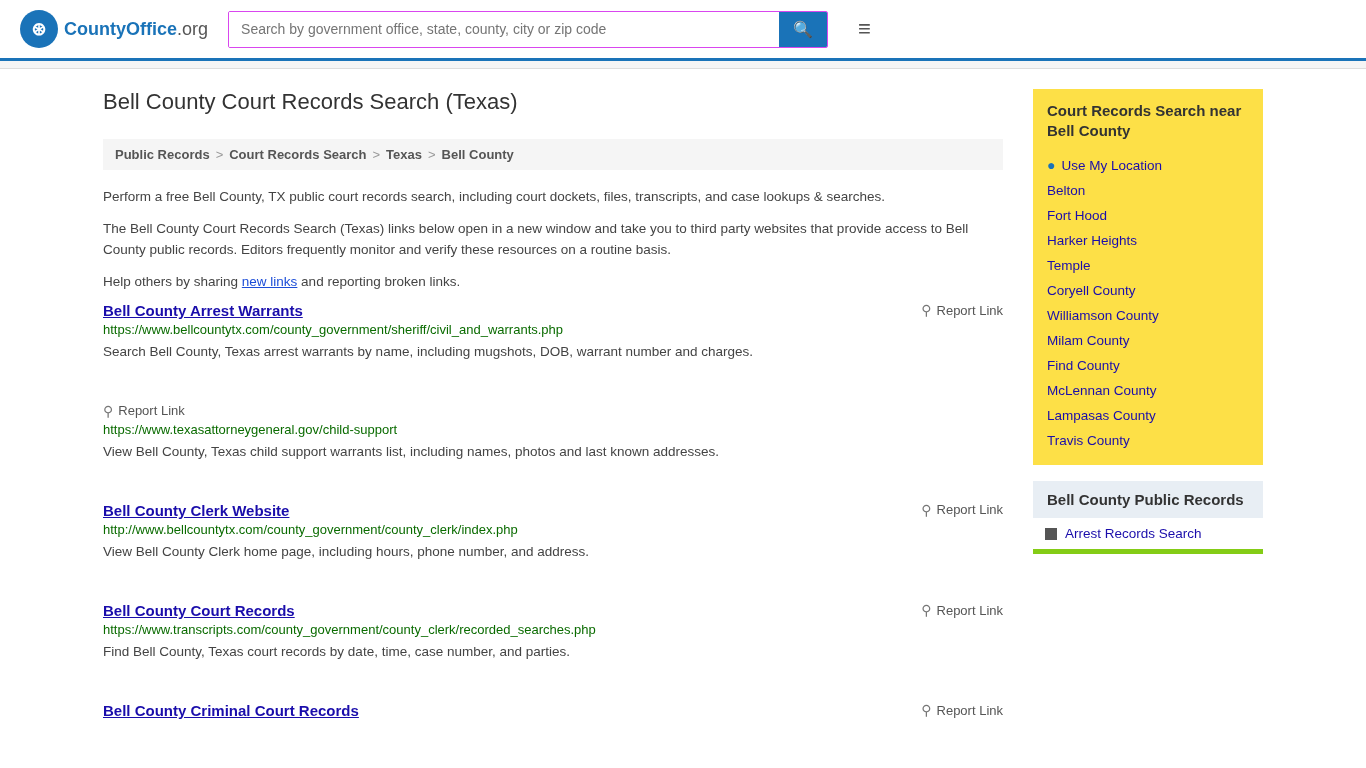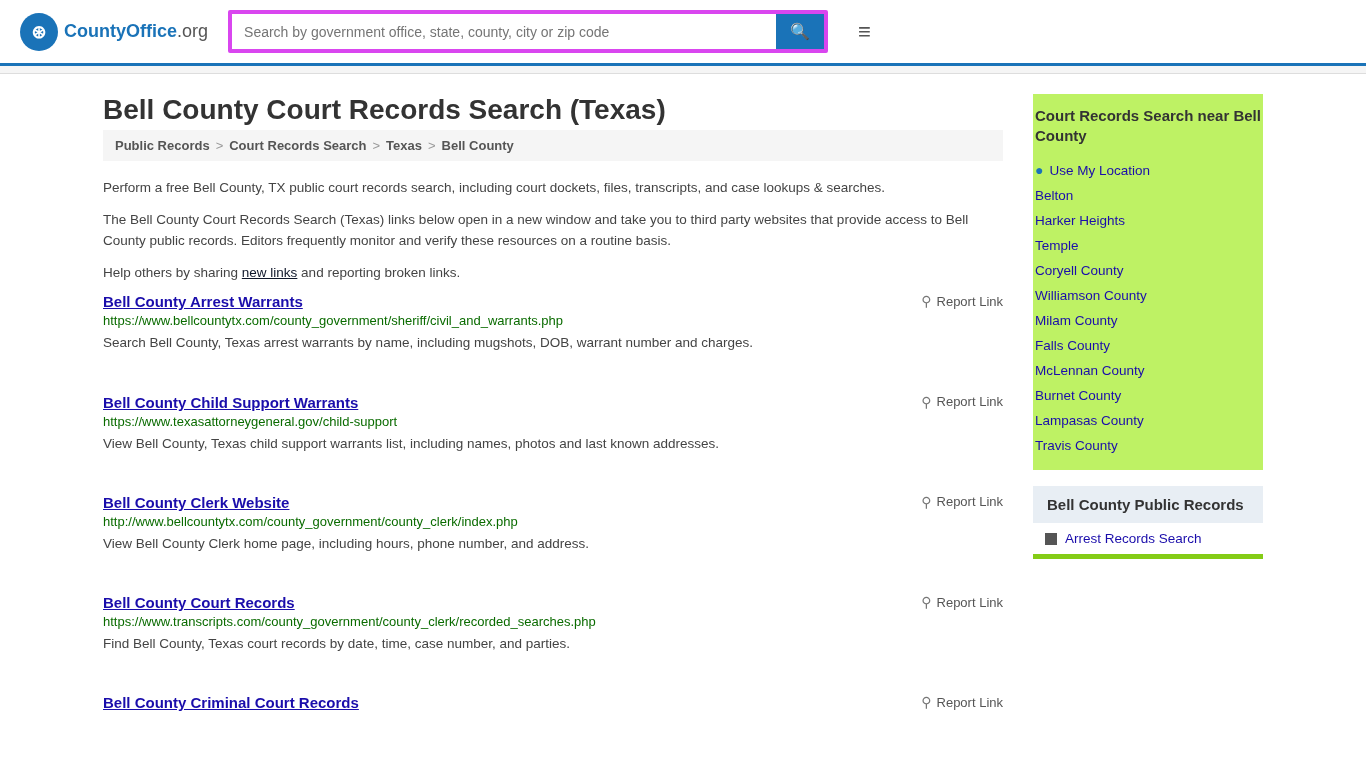--- a/index.html
+++ b/index.html
@@ -35,21 +35,21 @@
     .logo-text {
       font-size: 18px;
       color: #333;
       font-weight: bold;
     }
     .logo-text span { color: #1a73b8; }
     .search-bar {
       flex: 1;
       max-width: 600px;
       display: flex;
-      border: 4px solid #d946ef;
+      border: 1px solid #d946ef;
       border-radius: 2px;
       overflow: hidden;
       justify-content: space-between;
     }
     .search-bar input {
       flex: 1;
       padding: 8px 12px;
       border: none;
       outline: none;
       font-size: 14px;
@@ -88,24 +88,24 @@
     .main-content {
       flex: 1;
     }
     .sidebar {
       width: 230px;
       flex-shrink: 0;
     }
 
     
     .page-title {
-      font-size: 28px;
-      font-weight: bold;
+      font-size: 22px;
+      font-weight: normal;
       color: #333;
-      margin-bottom: 4px;
+      margin-bottom: 24px;
     }
 
     
     .breadcrumb {
       background: #f5f5f5;
       padding: 8px 12px;
       font-size: 13px;
       color: #555;
       margin-bottom: 16px;
       display: flex;
@@ -120,21 +120,21 @@
     }
     .breadcrumb .sep { color: #999; }
 
     
     .description {
       font-size: 13.5px;
       color: #444;
       line-height: 1.6;
       margin-bottom: 10px;
     }
-    .description a { color: #0f172a; }
+    .description a { color: #1d4ed8; }
 
     
     .result-item {
       margin-bottom: 24px;
       padding-bottom: 16px;
     }
     .result-header {
       display: flex;
       align-items: flex-start;
       justify-content: space-between;
@@ -166,22 +166,22 @@
       word-break: break-all;
     }
     .result-desc {
       font-size: 13.5px;
       color: #444;
       line-height: 1.5;
     }
 
     
     .sidebar-section {
-      background: #bef264;
-      padding: 12px 2px;
+      background: #fde047;
+      padding: 12px 14px;
       margin-bottom: 16px;
     }
     .sidebar-title {
       font-size: 15px;
       font-weight: bold;
       color: #333;
       margin-bottom: 12px;
       line-height: 1.3;
     }
     .sidebar-item {
@@ -288,21 +288,20 @@
       <span class="report-link">
         <span class="report-icon">⚲</span>
         Report Link
       </span>
     </div>
     <div class="result-url">https://www.bellcountytx.com/county_government/sheriff/civil_and_warrants.php</div>
     <div class="result-desc">Search Bell County, Texas arrest warrants by name, including mugshots, DOB, warrant number and charges.</div>
   </div>
         <div class="result-item">
     <div class="result-header">
-      <span class="result-title">Bell County Child Support Warrants</span>
       <span class="report-link">
         <span class="report-icon">⚲</span>
         Report Link
       </span>
     </div>
     <div class="result-url">https://www.texasattorneygeneral.gov/child-support</div>
     <div class="result-desc">View Bell County, Texas child support warrants list, including names, photos and last known addresses.</div>
   </div>
         <div class="result-item">
     <div class="result-header">
@@ -343,28 +342,28 @@
   <div class="sidebar">
 
     <div class="sidebar-section">
       <div class="sidebar-title">Court Records Search near Bell County</div>
       <div class="sidebar-item">
         <span class="location-icon">●</span>
         <a href="#">Use My Location</a>
       </div>
       <div id="nearby-items-container">
           <div class="sidebar-item-plain"><a href="#">Belton</a></div>
+          <div class="sidebar-item-plain"><a href="#">Fort Hood</a></div>
           <div class="sidebar-item-plain"><a href="#">Harker Heights</a></div>
           <div class="sidebar-item-plain"><a href="#">Temple</a></div>
           <div class="sidebar-item-plain"><a href="#">Coryell County</a></div>
           <div class="sidebar-item-plain"><a href="#">Williamson County</a></div>
           <div class="sidebar-item-plain"><a href="#">Milam County</a></div>
-          <div class="sidebar-item-plain"><a href="#">Falls County</a></div>
+          <div class="sidebar-item-plain"><a href="#">Find County</a></div>
           <div class="sidebar-item-plain"><a href="#">McLennan County</a></div>
-          <div class="sidebar-item-plain"><a href="#">Burnet County</a></div>
           <div class="sidebar-item-plain"><a href="#">Lampasas County</a></div>
           <div class="sidebar-item-plain"><a href="#">Travis County</a></div>
         </div>
     </div>
 
     <div class="sidebar-section2">
       <div class="sidebar-title2">Bell County Public Records</div>
       <div id="public-records-container">
           <div class="sidebar-public-item">
     <div class="square-icon"></div>

